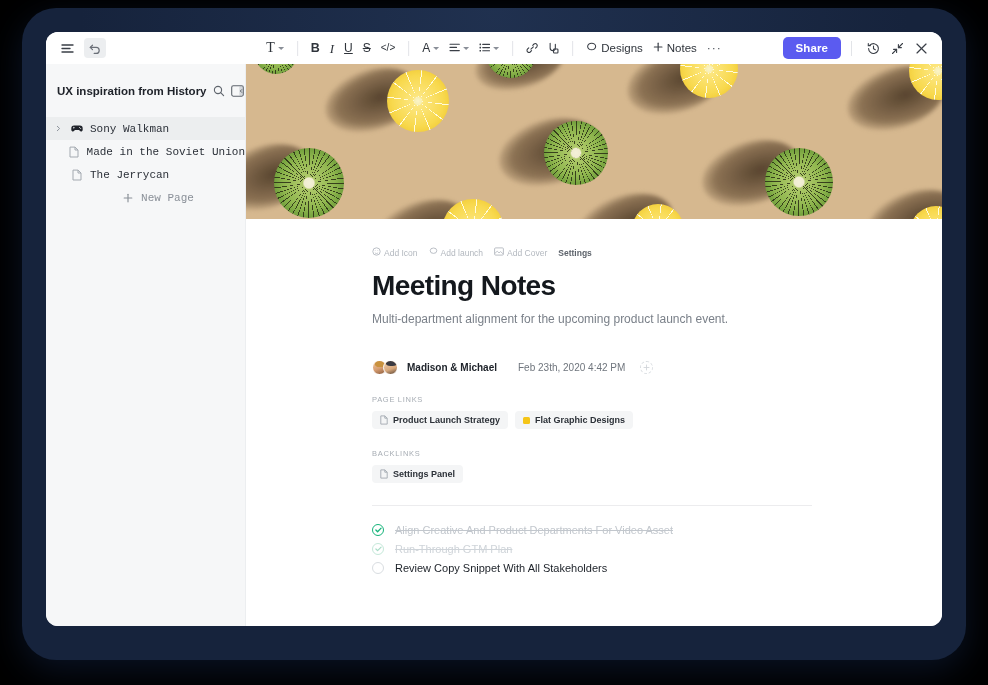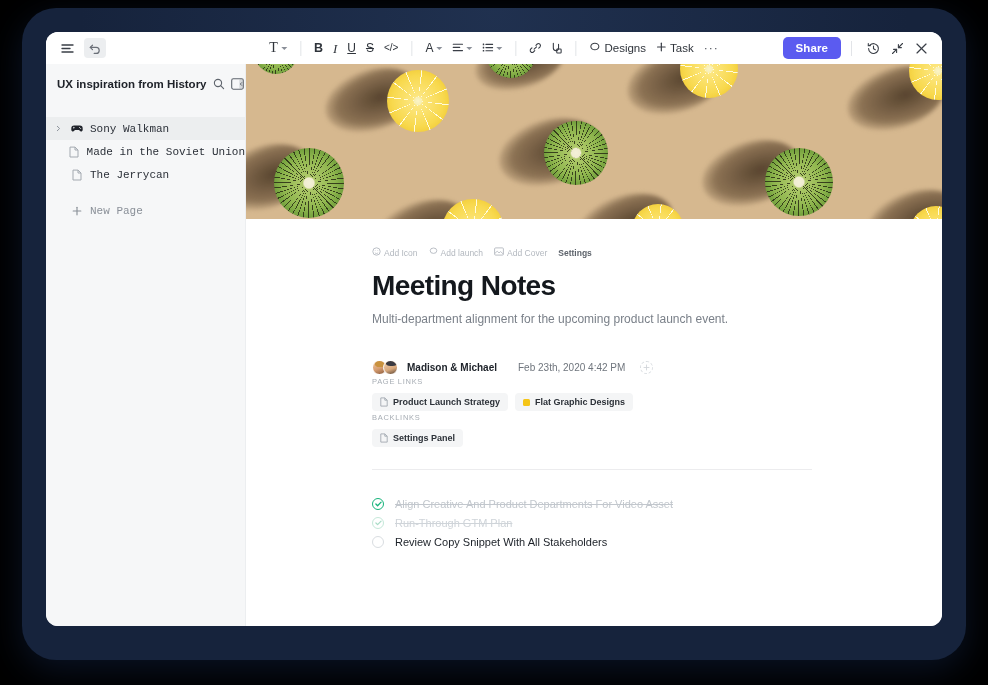--- a/index.html
+++ b/index.html
@@ -128,21 +128,21 @@
 
   
   .sidebar {
     width: 200px; min-width:200px;
     background: #f6f7f8;
     border-right: 1px solid #eceef0;
     padding-top: 14px;
     display: flex; flex-direction: column;
   }
   .sb-head {
-    display: flex; align-items: flex-start;
+    display: flex; align-items: center;
     padding: 0 6px 0 11px;
     height: 26px;
     gap: 6px;
   }
   .sb-title {
     font-size: 11.5px;
     font-weight: bold;
     color: #20242b;
     flex: 1;
     white-space: nowrap;
@@ -160,21 +160,21 @@
     color: #2b3038;
   }
   .sb-item.active { background: #eceeef; }
   .sb-arrow {
     width: 9px; display:flex; align-items:center; justify-content:center;
     color:#8e949c;
   }
   .sb-arrow.hidden { visibility: hidden; }
   .sb-glyph { width: 13px; display: flex; align-items: center; justify-content:center; color:#9aa0a8;}
   .sb-label { white-space: nowrap; font-family: Liberation Mono, monospace; }
-  .sb-item.newpage { margin-top: 13px; color: #8a9098; }
+  .sb-item.newpage { color: #8a9098; justify-content: center; }
   .sb-item.newpage .sb-glyph { color: #8a9098; }
 
   
   .doc {
     flex: 1; min-width: 0;
     background: #ffffff;
     overflow: hidden;
     display: flex; flex-direction: column;
   }
 
@@ -265,21 +265,21 @@
     width: 0; height: 0;
     border-left: 3px solid transparent;
     border-right: 3px solid transparent;
     border-top: 4px solid #8d939a;
   }
 
   .section-label {
     font-size: 7.5px;
     letter-spacing: 0.7px;
     color: #a7adb4;
-    margin-top: 2px;
+    margin-top: 20px;
     font-weight: normal;
   }
   .chip-row { display: flex; gap: 7px; margin-top: 7px; flex-wrap: wrap; }
   .chip {
     display: flex; align-items: center; gap: 5px;
     background: #f4f5f6;
     border-radius: 4px;
     padding: 4px 8px;
     font-size: 9px;
     font-weight: bold;
@@ -296,21 +296,21 @@
     height: 1px; background: #ececee;
     margin-top: 22px; width: 440px;
   }
 
   .date-heading {
     font-size: 15px; font-weight: bold;
     color: #14181d; margin-top: 19px;
     letter-spacing: -0.2px;
   }
 
-  .todo-list { margin-top: 24px; }
+  .todo-list { margin-top: 14px; }
   .todo {
     display: flex; align-items: center; gap: 11px;
     height: 19px; font-size: 11px;
     cursor: pointer;
   }
   .cb {
     width: 12px; height: 12px; min-width:12px;
     border-radius: 50%;
     display: flex; align-items: center; justify-content: center;
     position: relative;
@@ -448,21 +448,21 @@
       </div>
       <div class="tb-text-btn">
         <span>
           <svg width="10" height="10" viewBox="0 0 10 10">
               <g stroke="#3a3f47" stroke-width="1.2" stroke-linecap="round">
                 <line x1="5" y1="1.2" x2="5" y2="8.8"></line>
                 <line x1="1.2" y1="5" x2="8.8" y2="5"></line>
               </g>
             </svg>
         </span>
-        <span>Task</span>
+        <span>Notes</span>
       </div>
       <div class="fmt">
         <span class="fmt-label" style="font-size:12px;letter-spacing:1px;color:#4a4f58">···</span>
       </div>
     </div>
 
     <div class="tb-right">
       <button class="share-btn">Share</button>
       <div class="tb-sep"></div>
       <div class="icon-btn">

